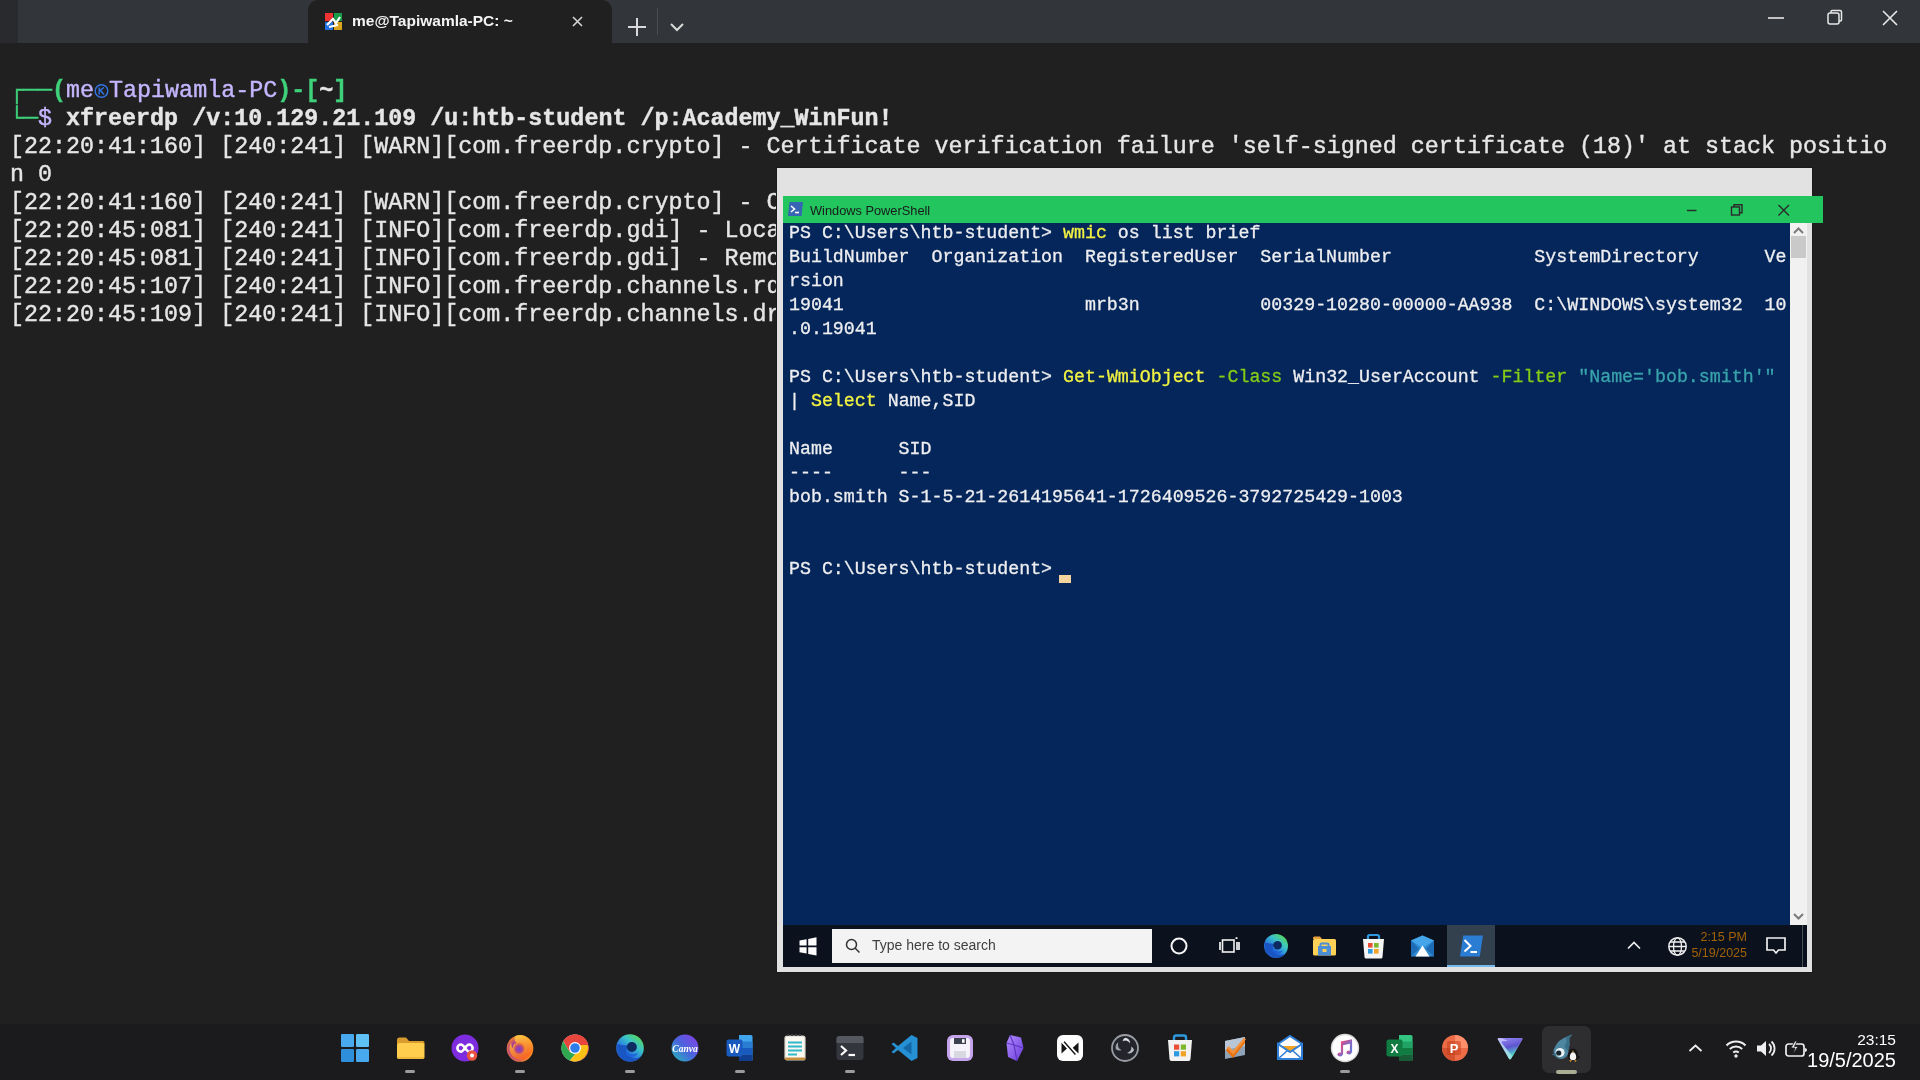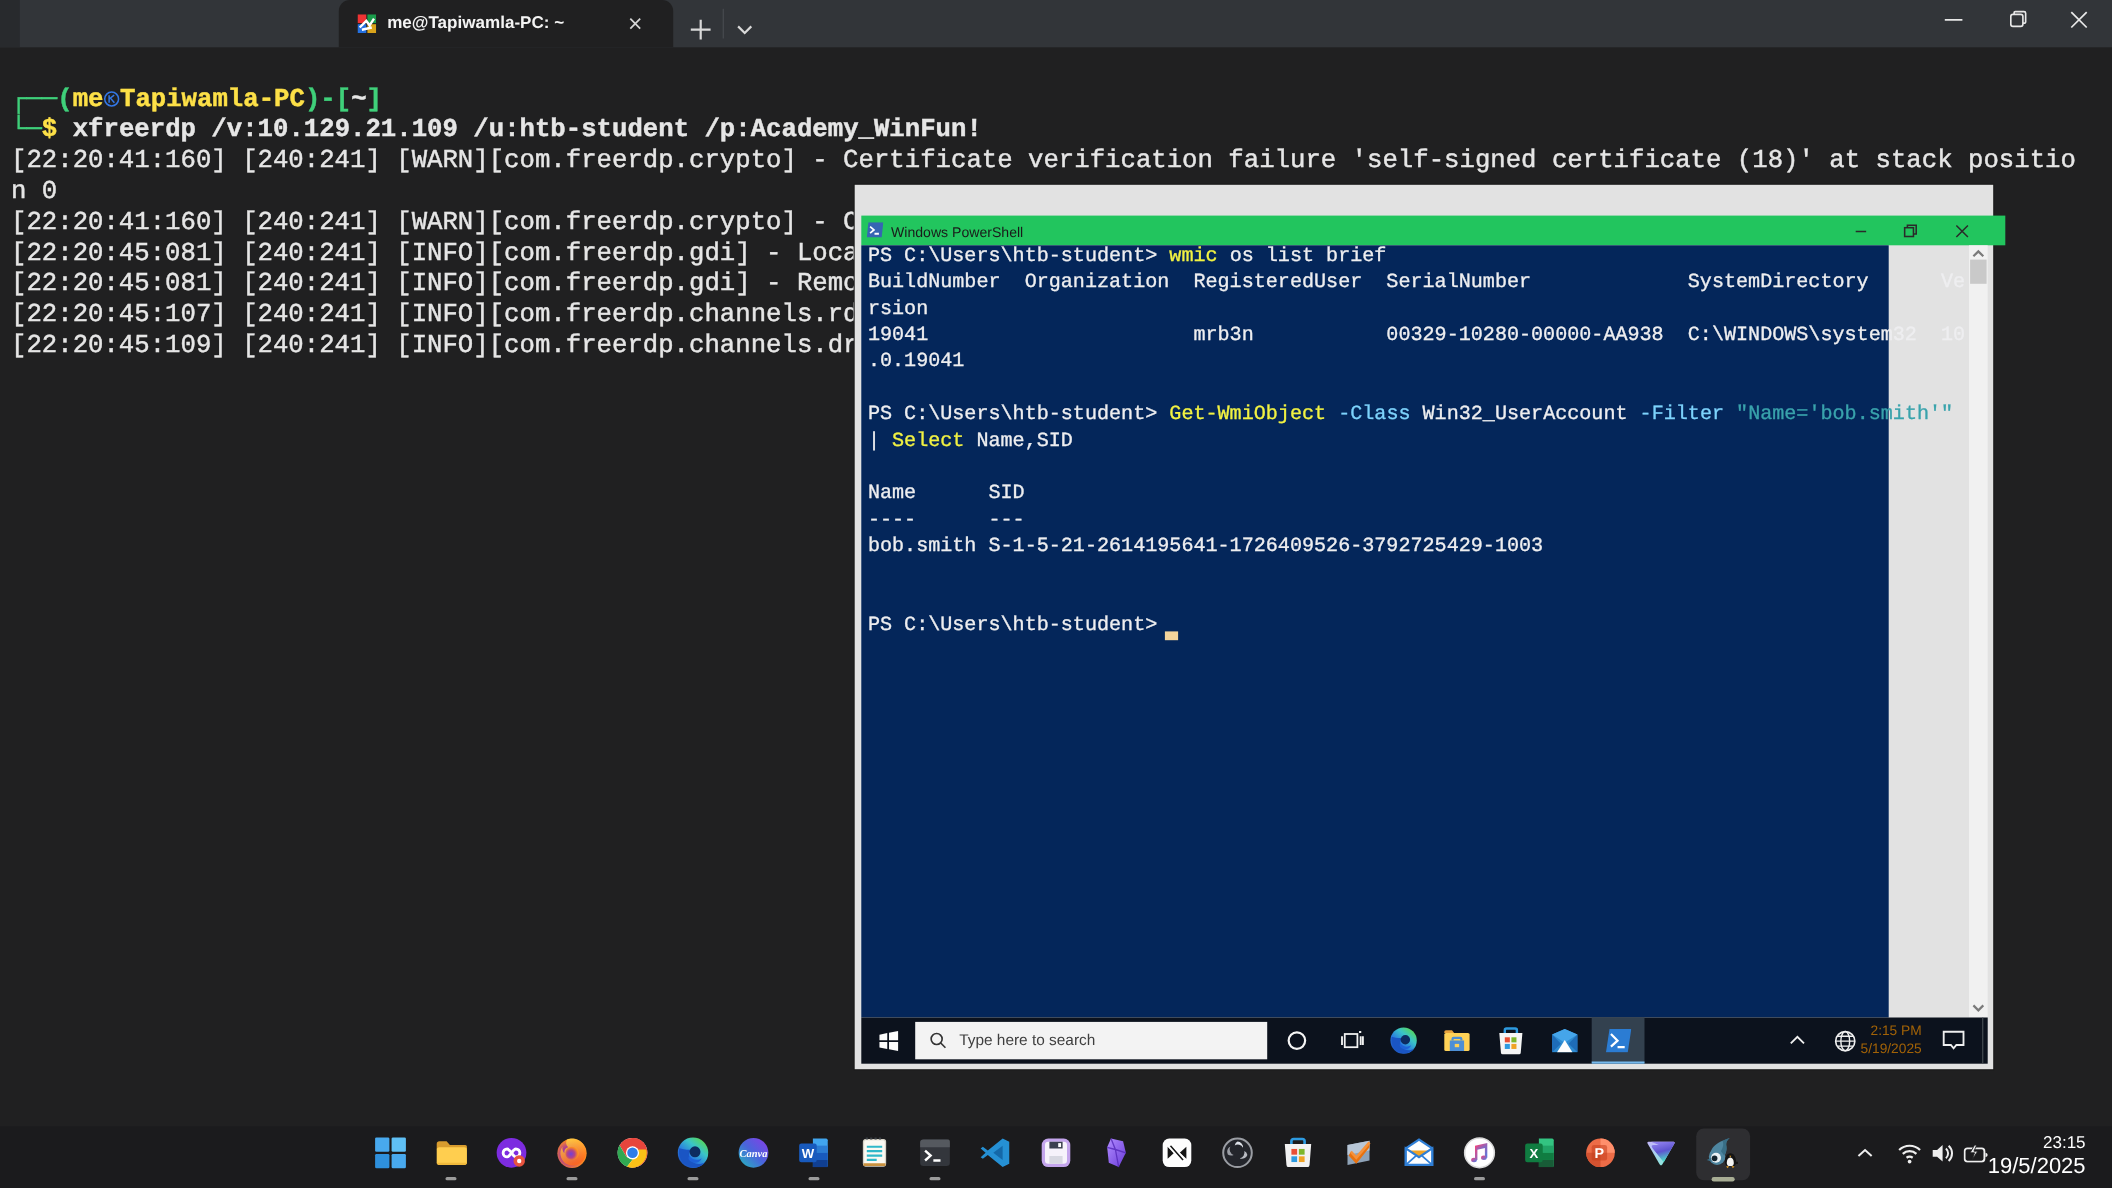--- a/index.html
+++ b/index.html
@@ -6,33 +6,33 @@
   html,body { width:1920px; height:1080px; overflow:hidden; background:#202021; font-family:"Liberation Sans", sans-serif; }
   .abs { position:absolute; }
   
   #tabbar { position:absolute; left:0; top:0; width:1920px; height:43px; background:#323539; }
   .tab { position:absolute; top:0; height:43px; }
   .tab .ttext { position:absolute; top:12px; font-size:15.5px; }
   .tabx { position:absolute; top:13px; width:17px; height:17px; }
   
   #term { position:absolute; left:10px; top:76.5px; font-family:"Liberation Mono", monospace; font-size:23.35px; line-height:28px; color:#e6e6e6; -webkit-text-stroke:0.4px currentcolor; white-space:pre; }
   .tg { color:#3fd07a; font-weight:bold; }
-  .tb { color:#fde047; font-weight:bold; }
+  .tb { color:#c4b5fd; font-weight:normal; }
   .tw { color:#e6e6e6; font-weight:bold; }
   
   #rdp { position:absolute; left:777px; top:168px; width:1035px; height:804px; background:#e2e2e2; box-shadow:0 0 0 1px #1a1a1a; }
   #rdptitle { position:absolute; left:1px; top:1px; width:1033px; height:27px; background:linear-gradient(#ffffff,#e9e9e9); }
   #rdptitle .t { position:absolute; left:0; width:100%; text-align:center; top:4px; font-size:16px; font-weight:bold; color:#000; }
   .rbtn { position:absolute; top:8px; width:26px; height:16px; background:#e3e3e3; border:1.5px solid #111; }
   #pstitle { position:absolute; left:6px; top:28px; width:1040px; height:27px; background:#22c55e; }
   #pstitle .t { position:absolute; left:27px; top:7px; font-size:12.8px; color:#1a1a1a; }
-  #psconsole { position:absolute; left:6px; top:55px; width:934px; height:702px; background:#04265a; font-family:"Liberation Mono", monospace; font-size:18.28px; line-height:24px; color:#eeeef0; -webkit-text-stroke:0.3px currentcolor; white-space:pre; }
+  #psconsole { position:absolute; left:6px; top:55px; width:1007px; height:702px; background:#04265a; font-family:"Liberation Mono", monospace; font-size:18.28px; line-height:24px; color:#eeeef0; -webkit-text-stroke:0.3px currentcolor; white-space:pre; }
   #psconsole pre { position:absolute; left:6px; top:-2px; font:inherit; }
   .py { color:#f2f242; }
-  .pg { color:#7dd3fc; }
+  .pg { color:#84cc16; }
   .pc { color:#39a3ac; }
   
   #sbar { position:absolute; left:1013px; top:55px; width:17px; height:702px; background:#f1f1f1; }
   #sthumb { position:absolute; left:1px; top:13px; width:15px; height:22px; background:#c9c9c9; }
   
   #wtb { position:absolute; left:6px; top:757px; width:1024px; height:42px; background:#0c121d; }
   #wsearch { position:absolute; left:49px; top:4px; width:320px; height:34px; background:#f3f3f3; }
   #wsearch .t { position:absolute; left:40px; top:8px; font-size:14px; color:#3f3f3f; }
   .wtray { color:#a16207; font-size:12.5px; }
   

